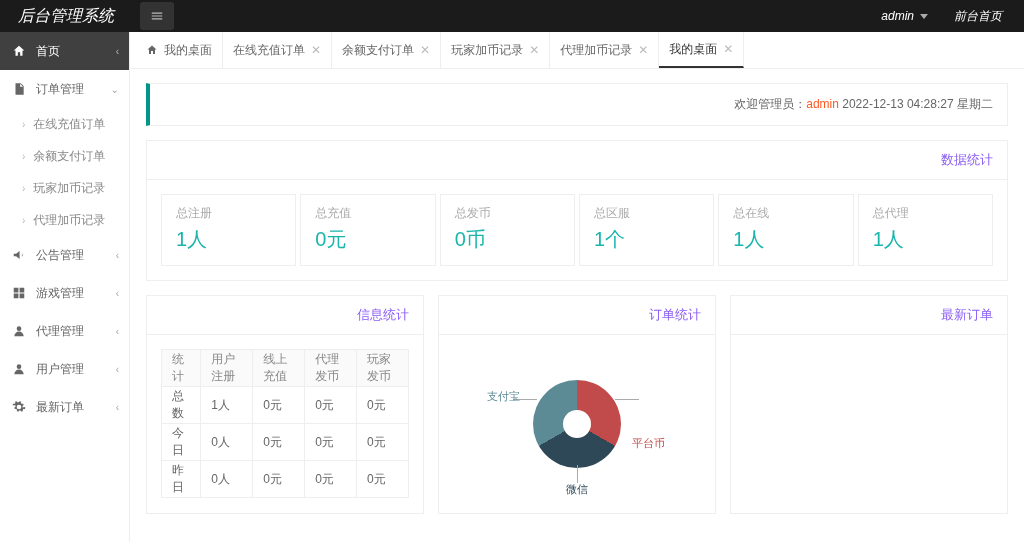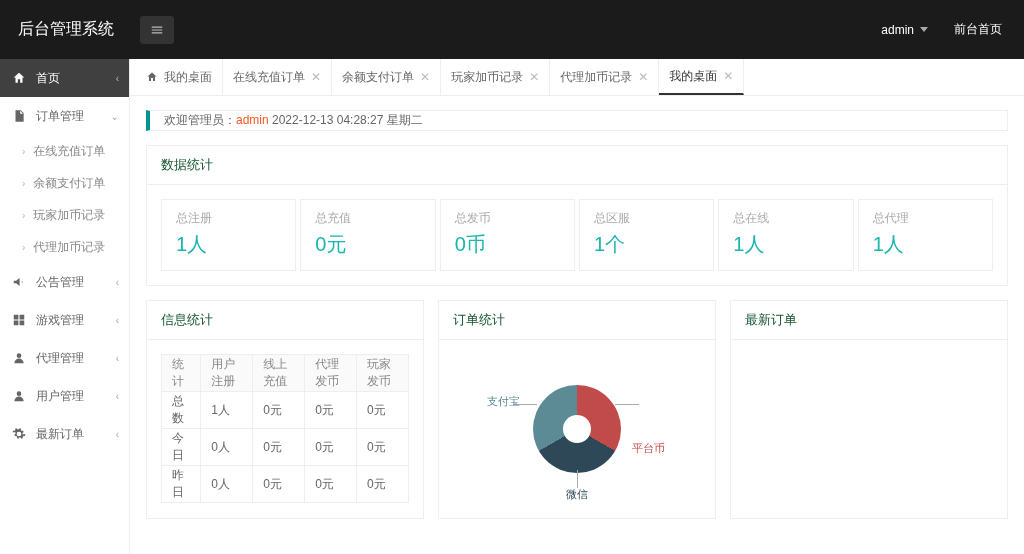--- a/index.html
+++ b/index.html
@@ -1,18 +1,18 @@
 <!DOCTYPE html>
 <html><head>
 <meta charset="utf-8">
 <style>
 * { margin: 0; padding: 0; box-sizing: border-box; }
 body { font-family: "Microsoft YaHei", Arial, sans-serif; font-size: 12px; color: #333; background: #fff; }
 
-.topbar { height: 59px; background: #1b1b1b; display: flex; align-items: center; color: #fff; }
+.topbar { height: 32px; background: #1b1b1b; display: flex; align-items: center; color: #fff; font-style: italic; }
 .brand { width: 130px; padding-left: 18px; font-size: 16px; }
 .menu-toggle { width: 34px; height: 28px; background: #333; border-radius: 3px; display: flex; align-items: center; justify-content: center; margin-left: 10px; cursor: pointer; }
 .menu-toggle svg { width: 14px; height: 14px; fill: #bbb; }
 .topbar-right { margin-left: auto; display: flex; align-items: center; gap: 26px; padding-right: 22px; }
 .user-dd { display: flex; align-items: center; gap: 6px; cursor: pointer; }
 .user-dd .caret { width: 0; height: 0; border-left: 4px solid transparent; border-right: 4px solid transparent; border-top: 5px solid #aaa; }
 
 .layout { display: flex; }
 .sidebar { width: 130px; background: #fff; border-right: 1px solid #eee; min-height: 510px; }
 .nav-item { display: flex; align-items: center; height: 38px; padding: 0 10px 0 12px; color: #666; cursor: pointer; position: relative; }
@@ -26,25 +26,25 @@
 .main { flex: 1; background: #fff; }
 .tabs { height: 37px; border-bottom: 1px solid #eee; display: flex; align-items: stretch; padding-left: 6px; }
 .tab { display: flex; align-items: center; padding: 0 10px; border-right: 1px solid #eee; color: #666; cursor: pointer; gap: 6px; font-size: 12px; }
 .tab .home-ico { display: inline-flex; width: 12px; height: 12px; }
 .tab .home-ico svg { width: 12px; height: 12px; fill: #666; }
 .tab .close { color: #bbb; font-size: 12px; cursor: pointer; }
 .tab.active { border-bottom: 2px solid #333; color: #333; }
 
 .content { padding: 14px 16px 8px; background: #fff; }
 
-.welcome { border: 1px solid #eee; border-left: 4px solid #009688; padding: 1px 14px; margin-bottom: 14px; color: #666; }
+.welcome { border: 1px solid #eee; border-left: 4px solid #009688; padding: 12px 14px; margin-bottom: 14px; color: #666; text-align: right; }
 .welcome .admin { color: #FF5722; }
 
 .panel { border: 1px solid #eee; margin-bottom: 14px; }
-.panel-hd { padding: 10px 14px; border-bottom: 1px solid #eee; color: #14532d; font-size: 13px; }
+.panel-hd { padding: 10px 14px; border-bottom: 1px solid #eee; color: #8b5cf6; font-size: 13px; text-align: right; }
 .panel-bd { padding: 14px; }
 
 .stats { display: flex; gap: 4px; }
 .stat-card { flex: 1; border: 1px solid #eee; padding: 10px 14px 12px; }
 .stat-card .lbl { color: #aaa; font-size: 12px; margin-bottom: 4px; }
 .stat-card .val { font-size: 20px; color: #1AB5AD; }
 
 .row3 { display: flex; gap: 14px; }
 .row3 .panel { flex: 1; margin-bottom: 8px; }
 

